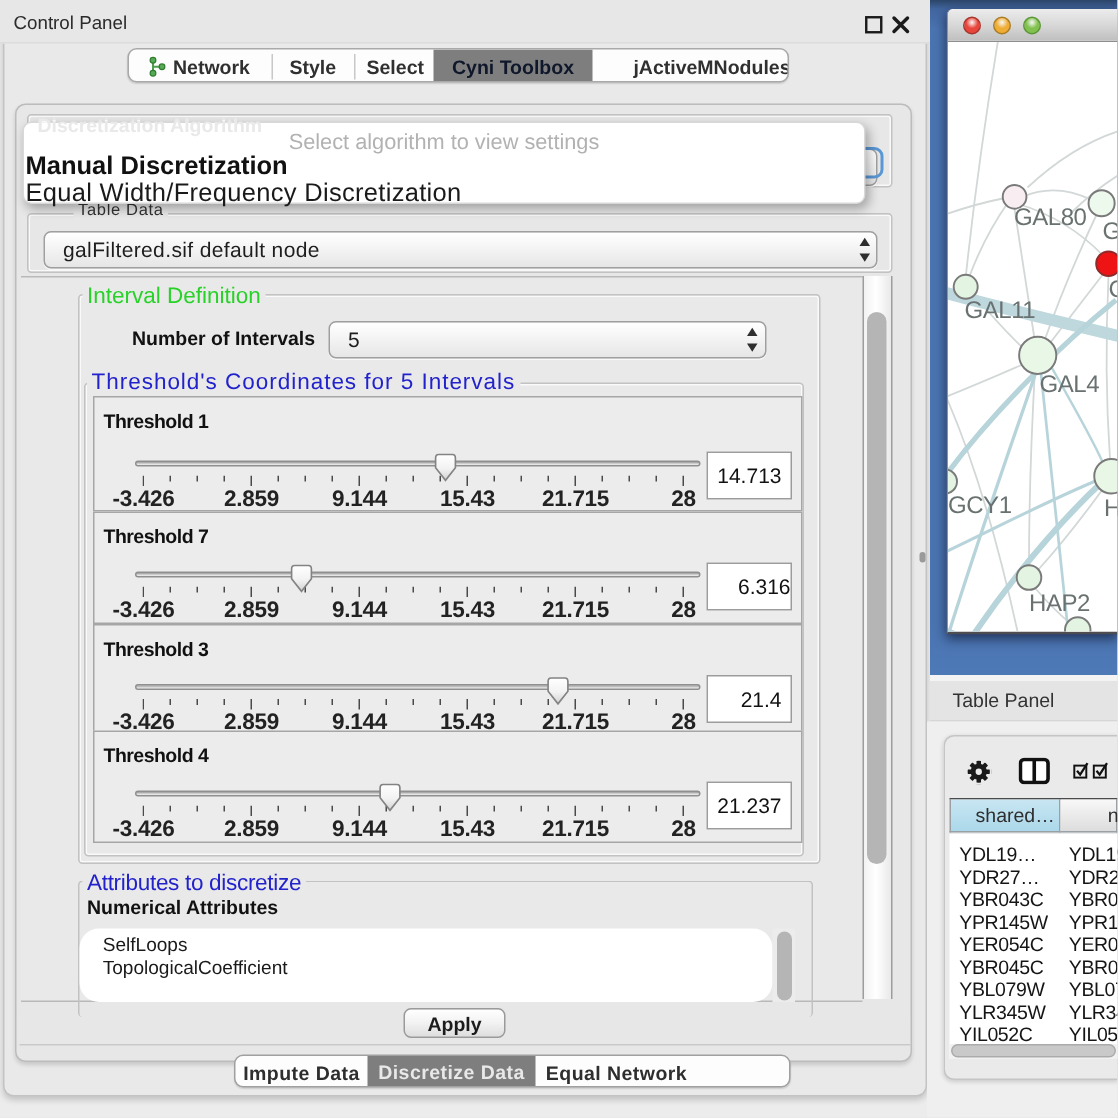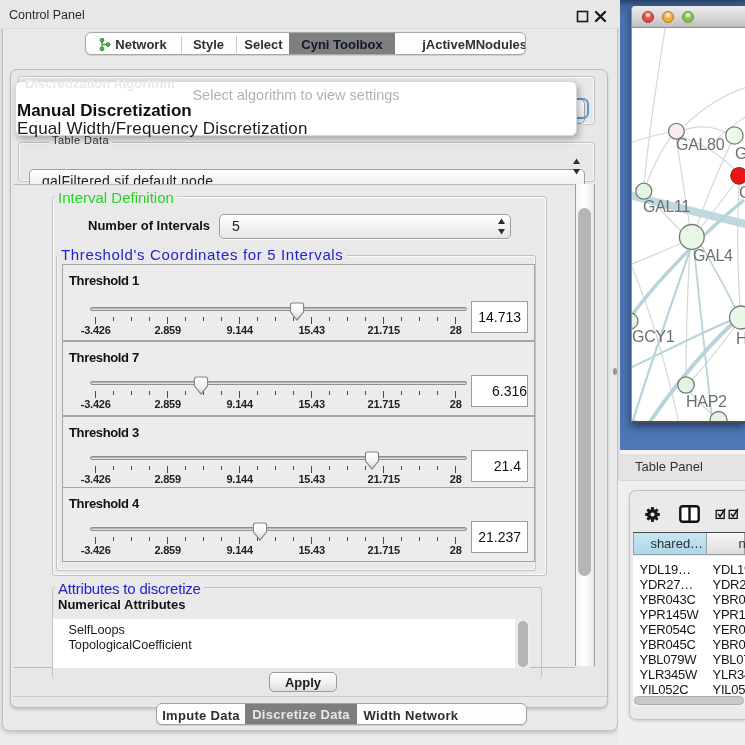--- a/index.html
+++ b/index.html
@@ -36,21 +36,21 @@
 
 #viewport { position:absolute; left:14px; top:183.5px; width:561px; height:484.5px; background:#e9e9e9; border-top:1px solid #b9b9b9; border-bottom:1px solid #b9b9b9; overflow:hidden; }
 #vscroll { position:absolute; left:575px; top:183.5px; width:20px; height:482px; background:linear-gradient(90deg,#f2f2f2,#ffffff 45%,#e9e9e9); border-left:1px solid #9d9d9d; border-right:1px solid #9d9d9d; }
 #vthumb { position:absolute; left:578px; top:208px; width:13px; height:368px; background:#b5b5b5; border-radius:7px; }
 
 
 .tpanel { position:absolute; left:62px; width:473px; background:#ececec; border:1px solid #a6a6a6; }
 .tlabel { position:absolute; left:6px; top:8px; font-size:13px; font-weight:bold; letter-spacing:-0.35px; color:#111; }
 .track { position:absolute; left:27.4px; width:376.4px; height:4px; border:1px solid #8f8f8f; border-radius:2.5px; background:linear-gradient(#9a9a9a,#d6d6d6 60%,#f0f0f0); }
 .ticks { position:absolute; }
-.slab { position:absolute; transform:translateX(-50%); font-size:11px; font-weight:bold; color:#222; letter-spacing:-0.2px; }
+.slab { position:absolute; transform:translateX(-50%); font-size:15px; font-weight:bold; color:#222; letter-spacing:-0.2px; }
 .thumb { position:absolute; }
 .vbox { position:absolute; left:408px; width:57px; height:32px; background:#fff; border:1px solid #9c9c9c; font-size:14px; color:#111; text-align:right; line-height:30px; padding-right:6px; }
 
 
 #attrlist { position:absolute; background:#fff; font-size:12.7px; color:#1a1a1a; }
 #attrlist { padding-top:4px; } #attrlist div { padding-left:15.5px; height:15.3px; line-height:15.3px; }
 
 
 #applybtn { position:absolute; left:269px; top:672px; width:68px; height:20px; background:linear-gradient(#ffffff,#f2f2f2 50%,#dedede); border:1px solid #9a9a9a; border-radius:5px; text-align:center; font-size:13px; font-weight:bold; color:#1c1c1c; line-height:19px; }
 
@@ -108,21 +108,21 @@
 <div class="tab" style="left:150px;width:55px;">Select</div>
 <div id="tabdark">Cyni Toolbox</div>
 <div class="tab" style="left:309px;width:132px;text-align:right;">jActiveMNodules</div>
 </div>
 <div id="panelA">
 <div class="group" style="left:7px;top:6px;width:577px;height:49px;"></div>
 <div class="combo" style="left:18px;top:29px;width:556px;"></div>
 <div class="abs" style="left:559px;top:28px;width:19px;height:21px;border:2.5px solid #5a97d5;border-radius:6px;"></div>
 <div class="group" style="left:7px;top:72px;width:577px;height:40px;"></div>
 <div class="gtitle" style="left:9px;top:64px;font-size:11px;letter-spacing:0.45px;margin-left:29px;">Table Data</div>
-<div class="combo" style="left:18px;top:84px;width:556px;margin-top:15px;">galFiltered.sif default node</div>
+<div class="combo" style="left:18px;top:84px;width:556px;">galFiltered.sif default node</div>
 <svg class="cararrows" style="left:561px;top:88px;" width="9" height="17" viewBox="0 0 9 17">
       <path d="M4.5,0.5 L8,6 L1,6 Z" fill="#2e2e2e"></path>
       <path d="M4.5,16.5 L8,11 L1,11 Z" fill="#2e2e2e"></path>
     </svg>
 </div>
 <div id="viewport"></div>
 <div id="vscroll"></div>
 <div id="vthumb"></div>
 <div class="group" style="left:52px;top:196px;width:495px;height:380px;background:transparent;"></div>
 <div class="gtitle" style="left:55px;top:189px;color:#28d228;background:#e9e9e9;font-size:15px;">Interval Definition</div>
@@ -306,32 +306,32 @@
           <stop offset="1" stop-color="#d2d2d2"></stop>
         </linearGradient>
       </defs>
 <path d="M3.4,1 L12.6,1 Q14.6,1 14.6,3.4 L14.6,9.8 L8,18.2 L1.4,9.8 L1.4,3.4 Q1.4,1 3.4,1 Z" fill="url(#thg4)" stroke="#838383" stroke-width="1.1"></path>
     </svg>
     <div class="vbox" style="top:33.0px;">21.237</div>
   </div>
 <div class="group" style="left:52px;top:587px;width:490px;height:91px;border-bottom:none;box-shadow:none;"></div>
 <div class="gtitle" style="left:55px;top:580px;color:#2222cc;background:#e9e9e9;font-size:15px;letter-spacing:-0.2px;">Attributes to discretize</div>
 <div class="abs" style="left:58px;top:597px;font-size:13px;font-weight:bold;color:#111;">Numerical Attributes</div>
-<div id="attrlist" class="abs" style="left:53px;top:619px;width:462px;height:49px;overflow:hidden;">
+<div id="attrlist" class="abs" style="left:53px;top:619px;width:462px;height:49px;overflow:hidden;border-radius:13px;">
     <div>SelfLoops</div>
     <div>TopologicalCoefficient</div>
   </div>
 <div class="abs" style="left:515px;top:619px;width:15px;height:49px;background:#ececec;"></div>
 <div class="abs" style="left:518px;top:621px;width:10px;height:46px;background:#b5b5b5;border-radius:5px;"></div>
 <div id="applybtn">Apply</div>
 <div class="abs" style="left:13px;top:696px;width:594px;height:1px;background:#c9c9c9;"></div>
 <div id="btabs">
 <div class="tab" style="left:0;width:88px;">Impute Data</div>
 <div id="btabdark">Discretize Data</div>
-<div class="tab" style="left:200px;width:108px;">Width Network</div>
+<div class="tab" style="left:200px;width:108px;">Equal Network</div>
 </div>
 <div id="netblue"></div>
 <div id="netwin">
 <div id="nettitle"></div>
 <div class="light" style="left:10.3px;background:radial-gradient(circle at 50% 30%, #ffffffcc 0%, #e8463c 45%, #e8463c); border:1px solid #a8352d;"></div>
 <div class="light" style="left:29.8px;background:radial-gradient(circle at 50% 30%, #ffffffcc 0%, #f0ad35 45%, #f0ad35); border:1px solid #ab7d22;"></div>
 <div class="light" style="left:49.6px;background:radial-gradient(circle at 50% 30%, #ffffffcc 0%, #82c14f 45%, #82c14f); border:1px solid #5c9737;"></div>
 <svg class="abs" style="left:0;top:22px;" width="114" height="394" viewBox="0 0 114 394">
 <g fill="none" stroke="#d2d7d8" stroke-width="1.2">
 <path d="M34,-5 Q20,80 12,155"></path>

